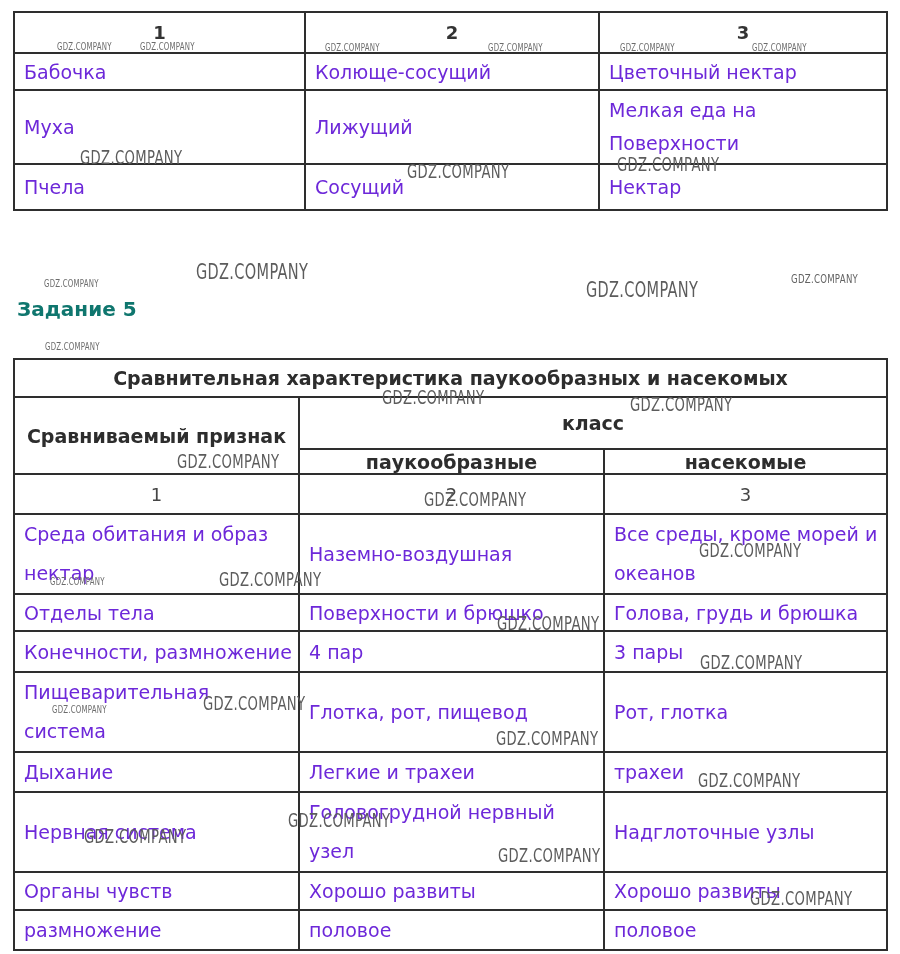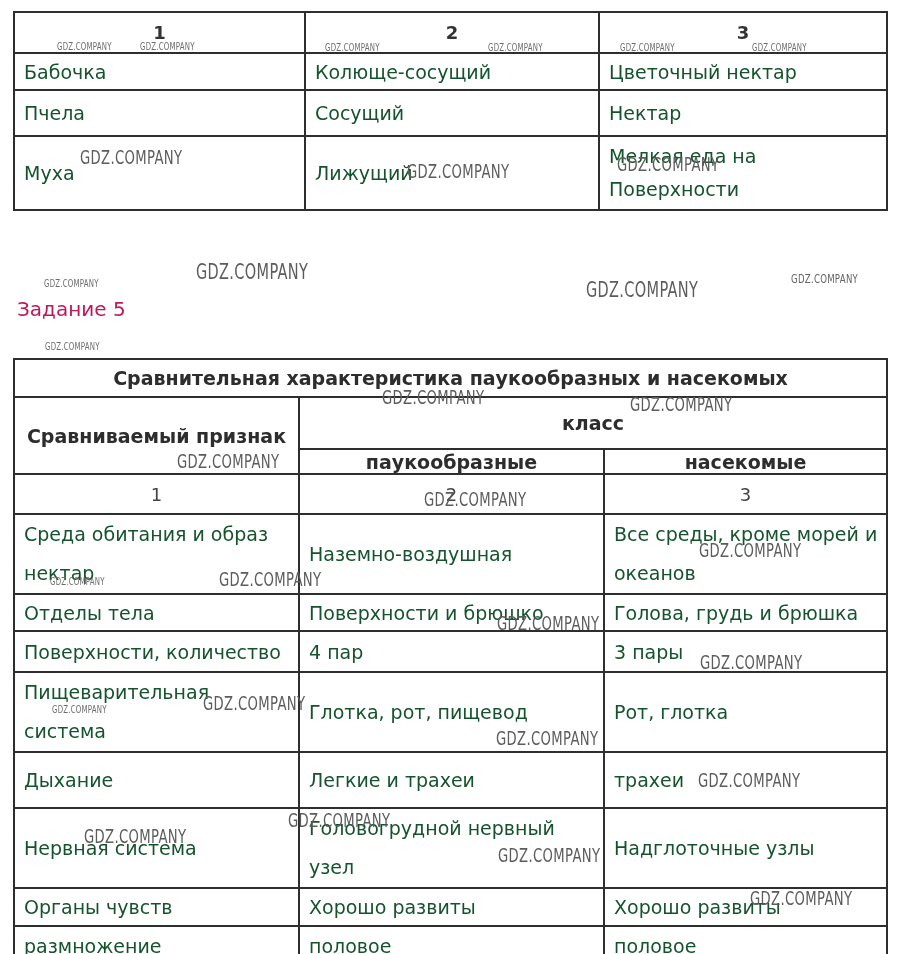--- a/index.html
+++ b/index.html
@@ -6,33 +6,33 @@
   #page{
     position:relative;width:900px;height:954px;background:#ffffff;overflow:hidden;
     font-family:"DejaVu Sans","Liberation Sans",sans-serif;color:#3c3c3c;
   }
   table.sheet{
     position:absolute;border-collapse:collapse;table-layout:fixed;
     background:#fff;
   }
   table.sheet td,table.sheet th{
     border:2px solid #2e2e2e;padding:0 0 0 9px;vertical-align:middle;
-    font-size:19px;font-weight:400;color:#14532d;text-align:left;overflow:hidden;
+    font-size:19px;font-weight:400;color:#6d28d9;text-align:left;overflow:hidden;
   }
   table.sheet th{padding:0;text-align:center;}
   #t1{left:13px;top:11px;width:873px;}
   #t1 th{font-weight:700;font-size:18px;color:#333;}
   #t2{left:13px;top:358px;width:873px;}
   .title-cell{text-align:center !important;font-weight:700 !important;color:#2d2d2d !important;padding:0 !important;}
   .hdr{ text-align:center !important;font-weight:700 !important;color:#2d2d2d !important;padding:0 !important;font-size:19px !important;}
   .num{ text-align:center !important;padding:0 !important;color:#454545 !important;font-size:18px !important;}
   .ml2 .ln{line-height:39px;}
   .ml1 .ln{line-height:33px;}
   #task-heading{
-    position:absolute;left:17px;top:297px;font-size:20px;font-weight:400;color:#be185d;
+    position:absolute;left:17px;top:297px;font-size:20px;font-weight:700;color:#0f766e;
   }
   .wm{
     position:absolute;white-space:nowrap;color:#5c5c5c;font-weight:400;
     transform-origin:0 0;transform:scaleX(0.66);letter-spacing:0.5px;
     font-size:20px;line-height:1;
   }
   .wm-l{font-size:22px;}
   .wm-sm{font-size:13px;letter-spacing:0.4px;color:#636363;}
   .wm-xs{font-size:10px;letter-spacing:0.3px;color:#6b6b6b;transform:scaleX(0.7);}
 </style>
@@ -51,32 +51,32 @@
         <tr style="height:41px">
       <th>1</th>
       <th>2</th>
       <th>3</th>
     </tr>
     <tr style="height:37px">
       <td>Бабочка</td>
       <td>Колюще-сосущий</td>
       <td>Цветочный нектар</td>
     </tr>
-    <tr style="height:46px">
-      <td>Пчела</td>
-      <td>Сосущий</td>
-      <td>Нектар</td>
-    </tr>
     <tr style="height:74px">
       <td>Муха</td>
       <td>Лижущий</td>
       <td class="ml1">
         <div class="ln">Мелкая еда на</div>
         <div class="ln">Поверхности</div>
       </td>
+    </tr>
+    <tr style="height:46px">
+      <td>Пчела</td>
+      <td>Сосущий</td>
+      <td>Нектар</td>
     </tr>
   </tbody>
     </table>
 
   <div id="task-heading">Задание 5</div>
 
   <table class="sheet" id="t2">
     <colgroup>
         <col style="width:285px">
         <col style="width:305px">
@@ -109,33 +109,33 @@
         <div class="ln">Все среды, кроме морей и</div>
         <div class="ln">океанов</div>
       </td>
     </tr>
     <tr style="height:37px">
       <td>Отделы тела</td>
       <td>Поверхности и брюшко</td>
       <td>Голова, грудь и брюшка</td>
     </tr>
     <tr style="height:41px">
-      <td>Поверхности, количество</td>
+      <td>Конечности, размножение</td>
       <td>4 пар</td>
       <td>3 пары</td>
     </tr>
     <tr style="height:74px">
       <td class="ml2">
         <div class="ln">Пищеварительная</div>
         <div class="ln">система</div>
       </td>
       <td>Глотка, рот, пищевод</td>
       <td>Рот, глотка</td>
     </tr>
-    <tr style="height:56px">
+    <tr style="height:40px">
       <td>Дыхание</td>
       <td>Легкие и трахеи</td>
       <td>трахеи</td>
     </tr>
     <tr style="height:76px">
       <td>Нервная система</td>
       <td class="ml2">
         <div class="ln">Головогрудной нервный</div>
         <div class="ln">узел</div>
       </td>

